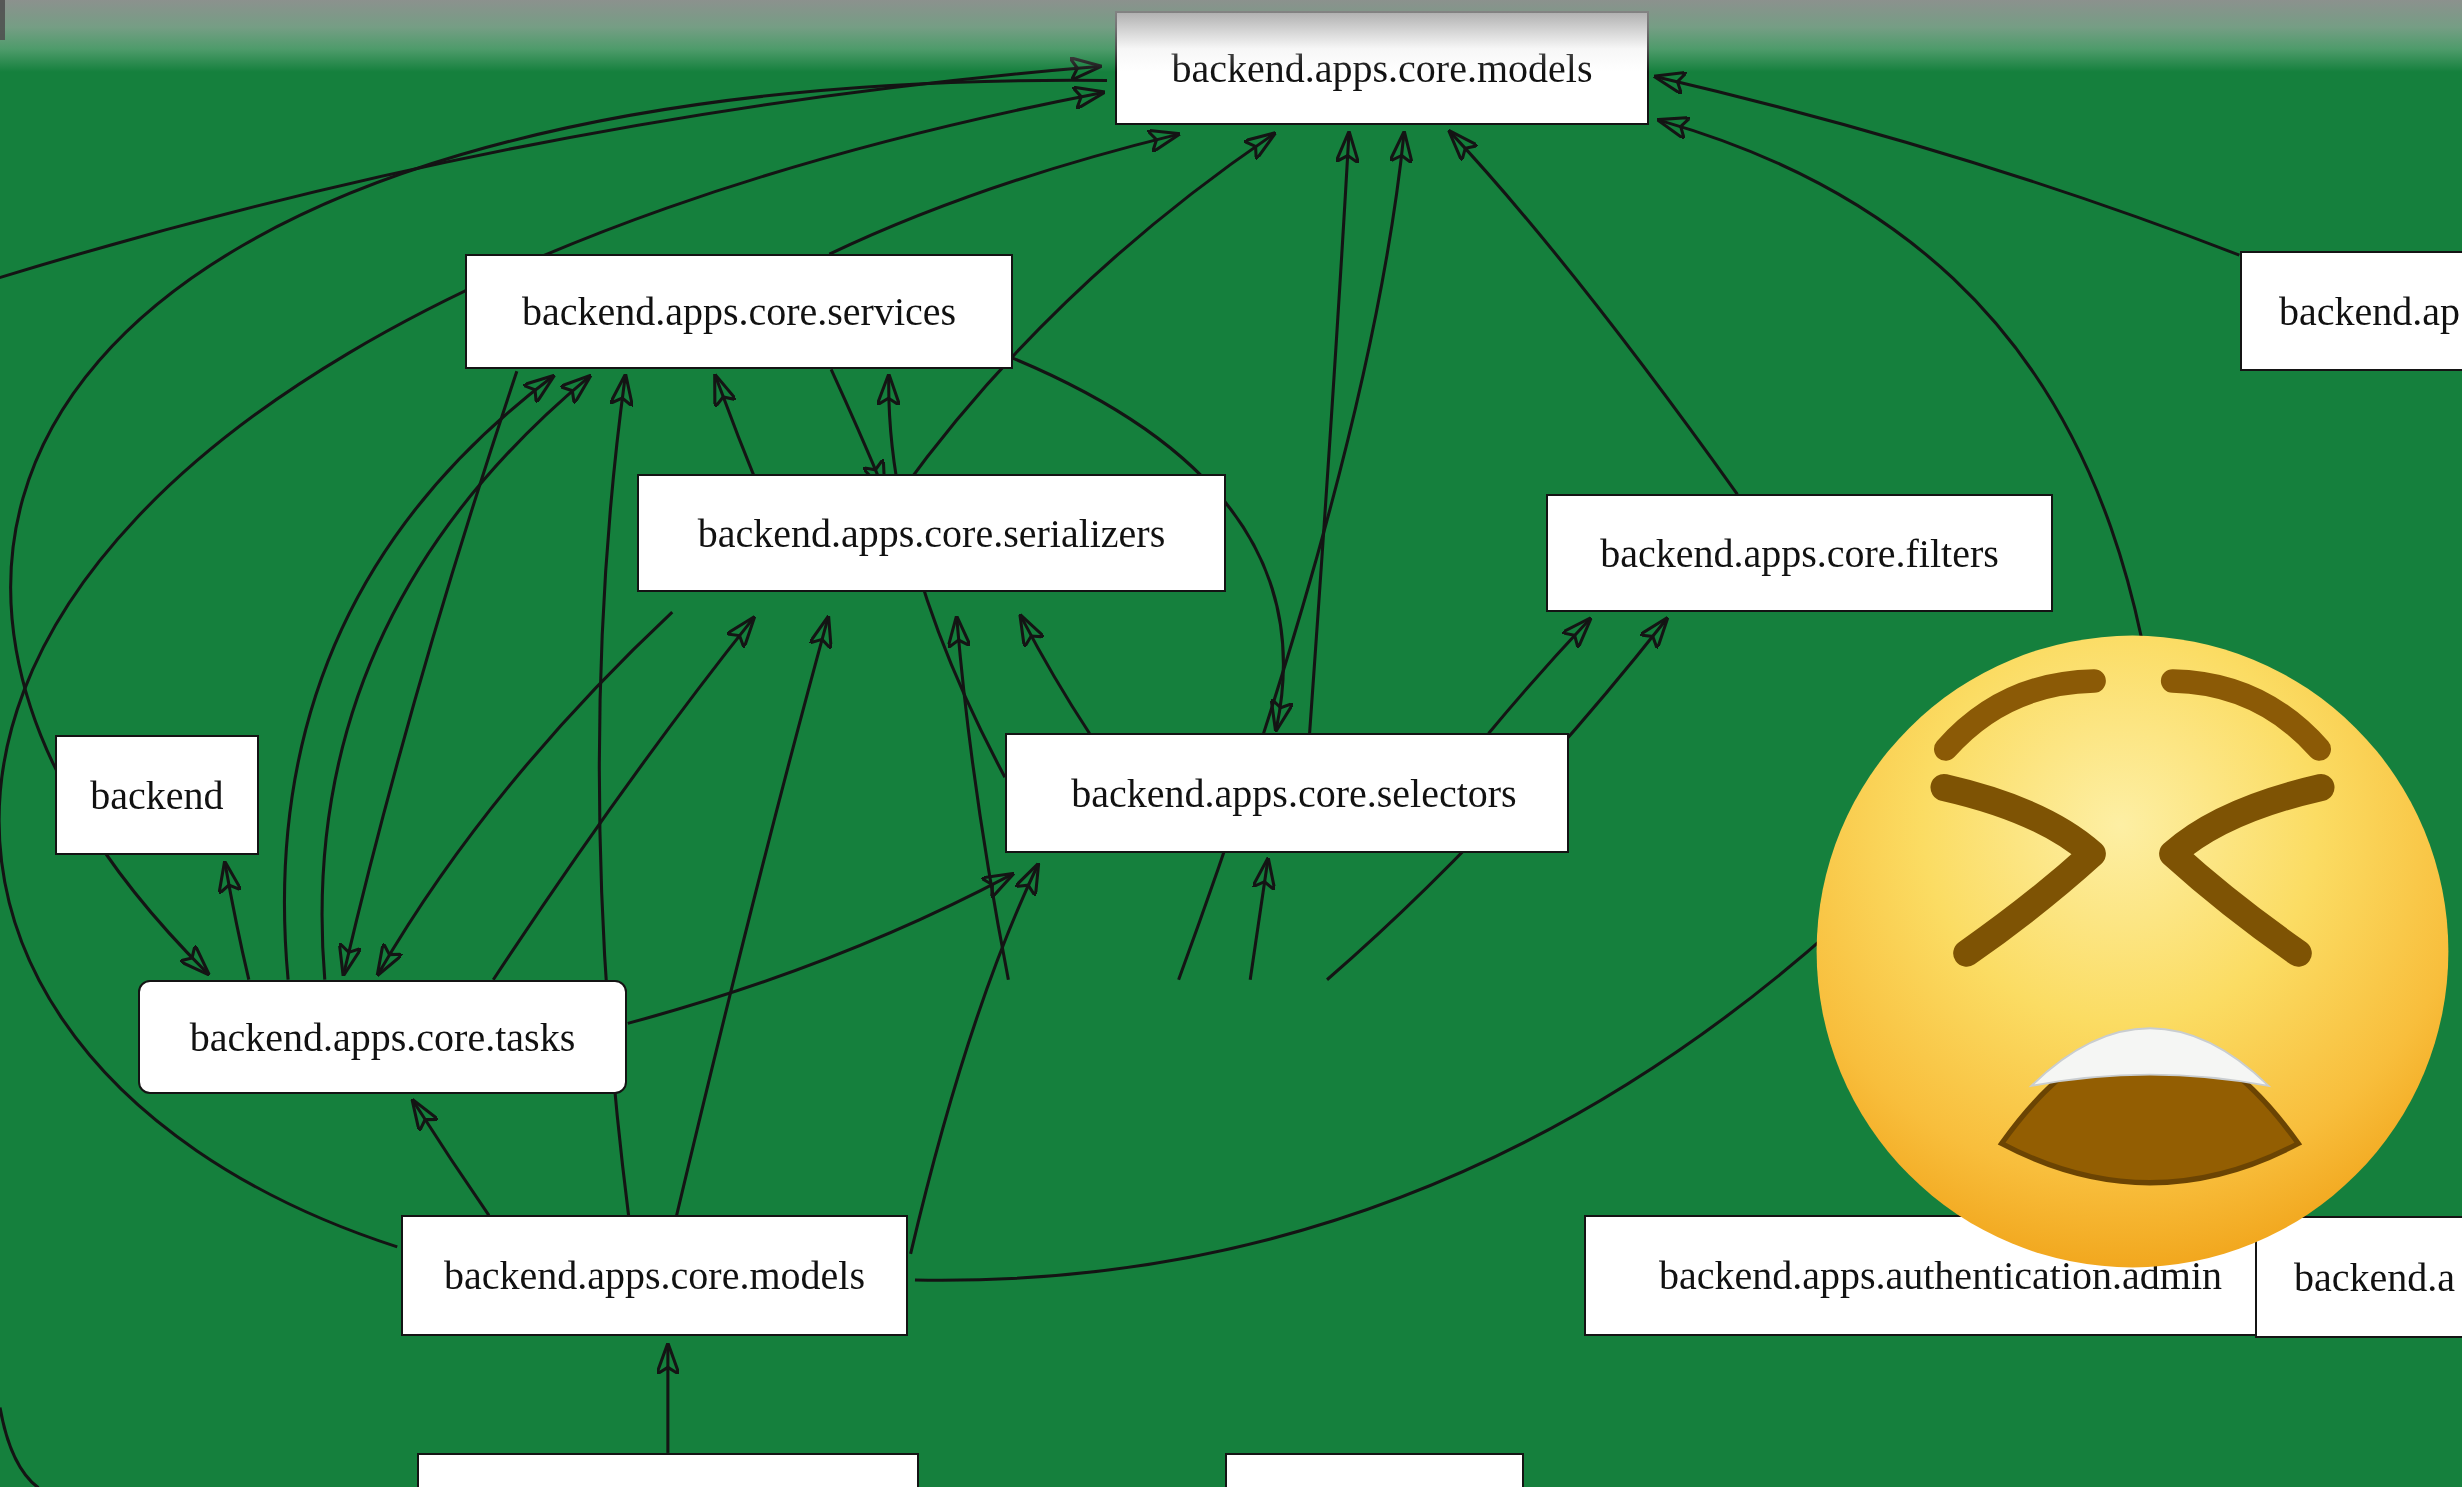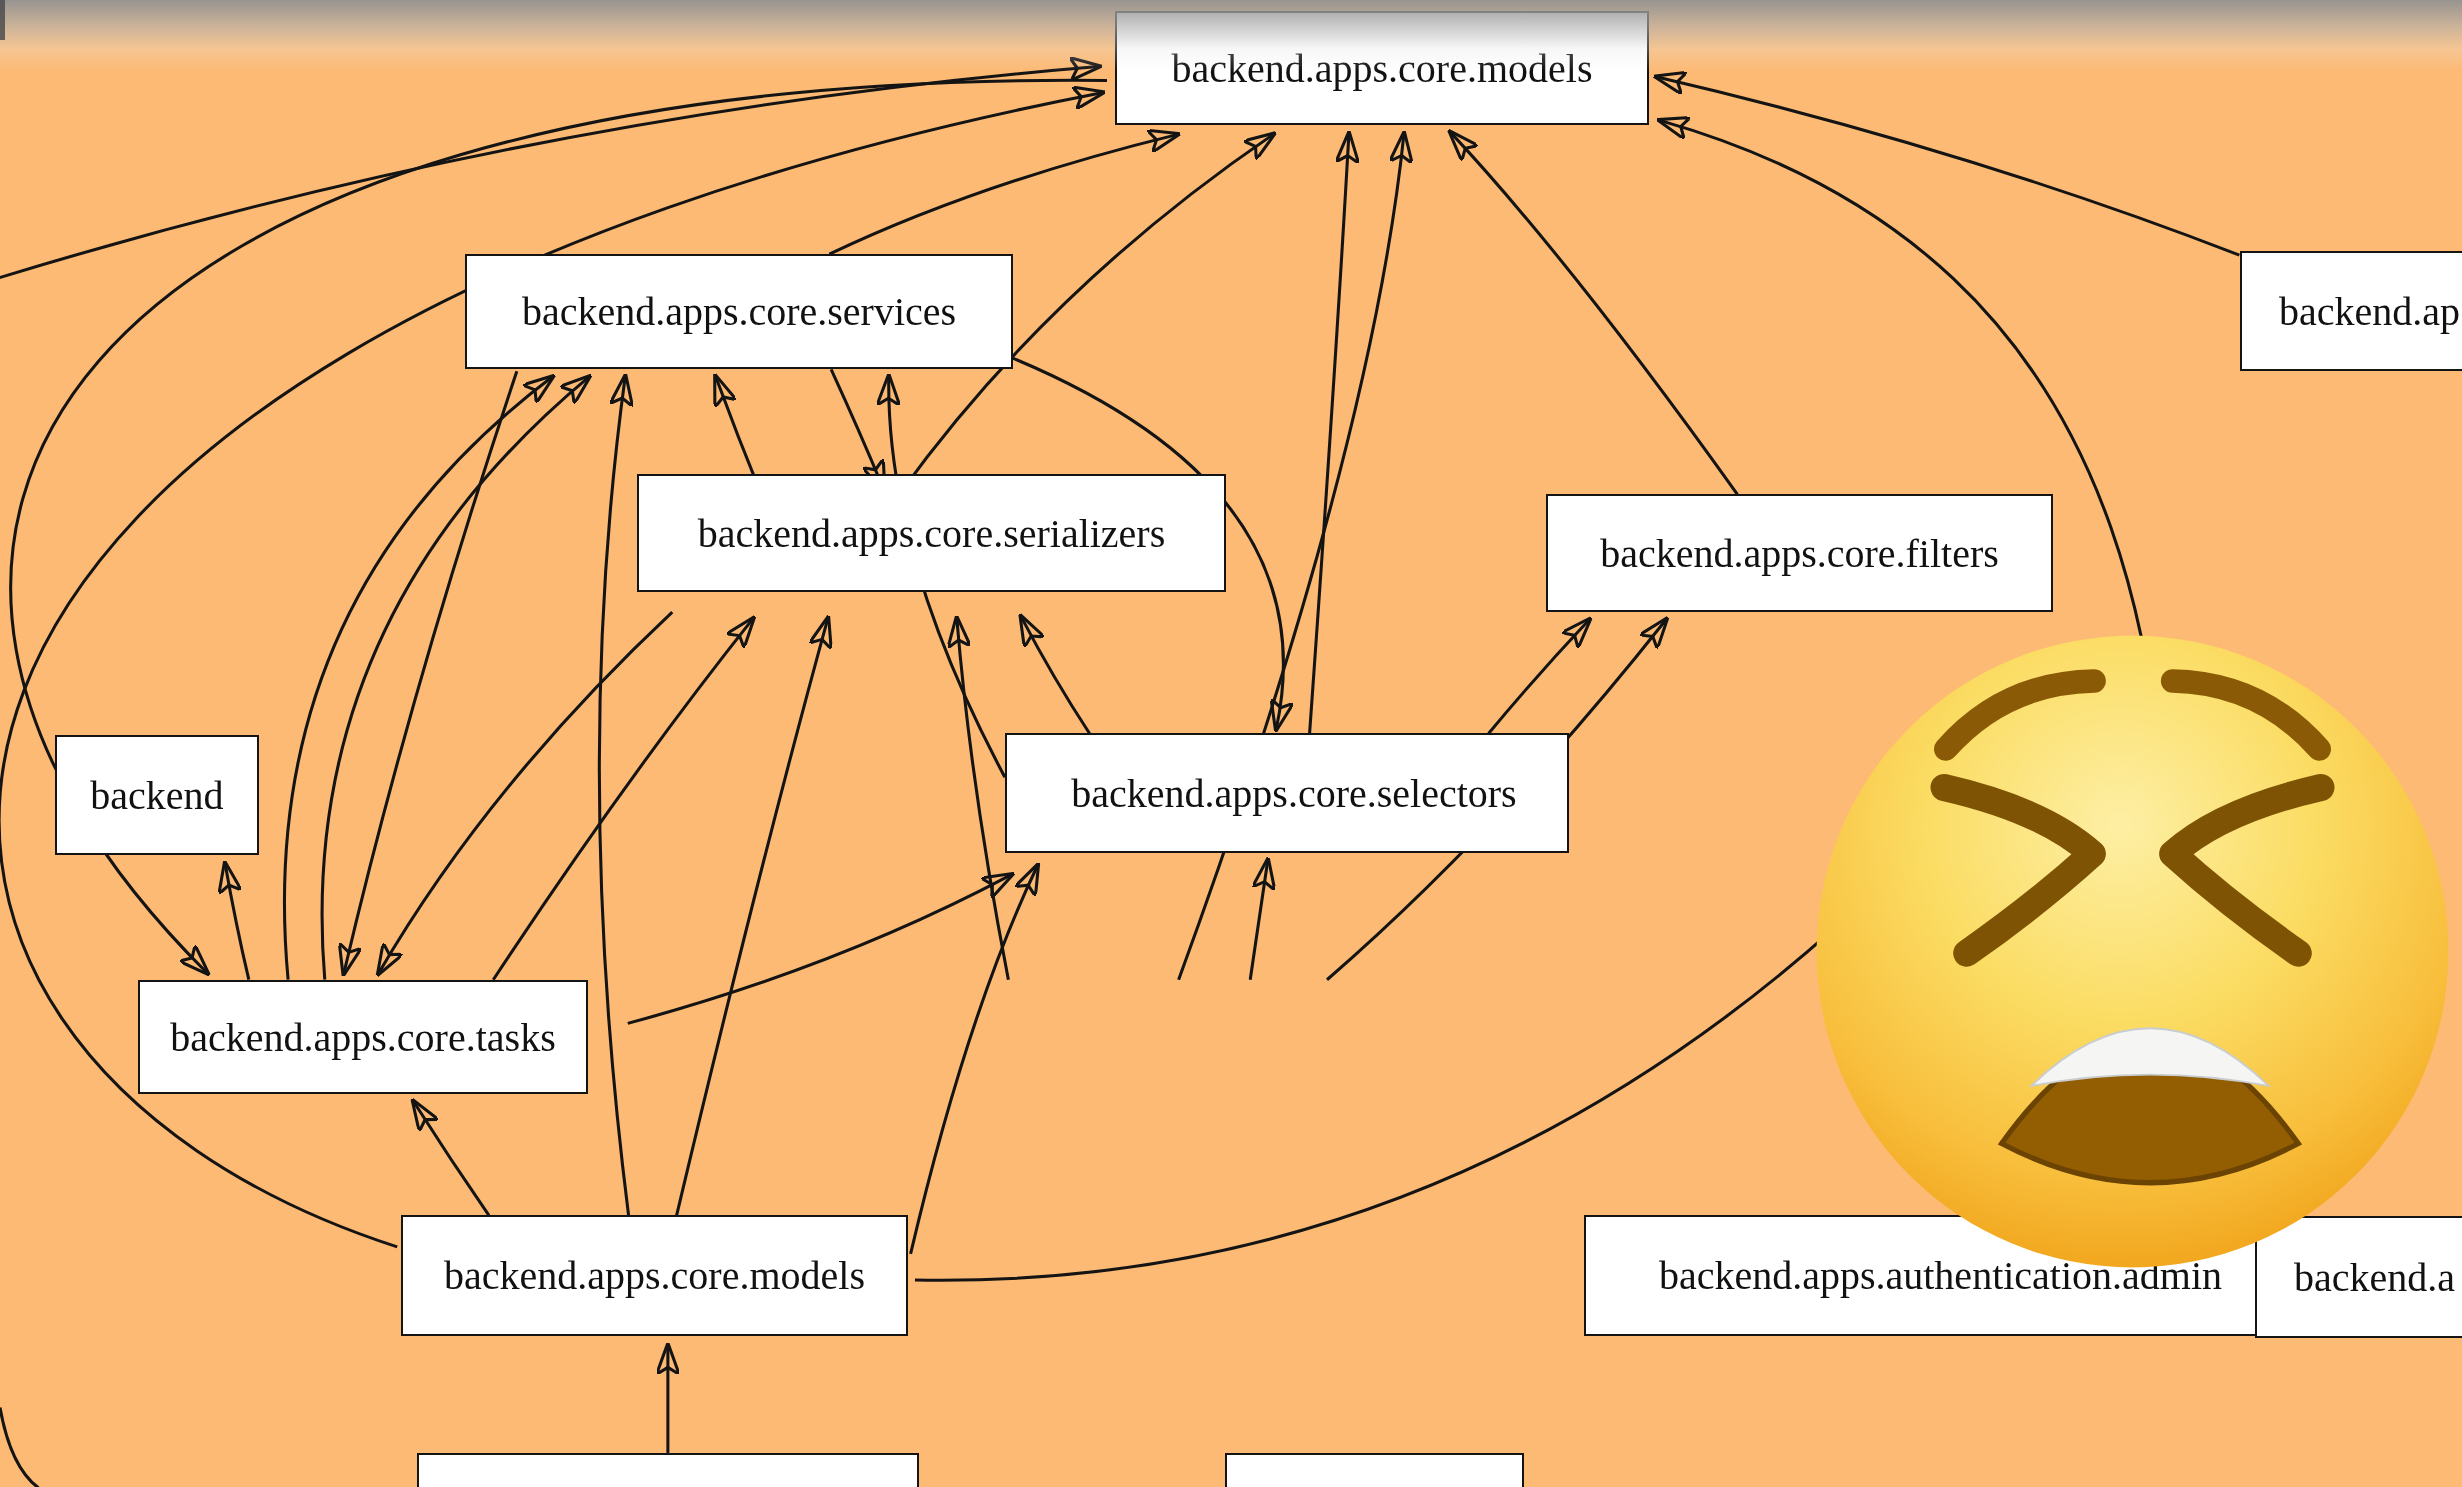--- a/index.html
+++ b/index.html
@@ -1,18 +1,18 @@
 <!DOCTYPE html>
 <html style="font-size:14px"><head>
 <meta charset="utf-8">
 <style>
   html,body{margin:0;padding:0;background:#ffffff;}
   #canvas{
     position:relative;width:2462px;height:1488px;overflow:hidden;
-    background:#fdba74;font-family:"Liberation Serif","DejaVu Serif",serif;
+    background:#15803d;font-family:"Liberation Serif","DejaVu Serif",serif;
   }
   #edges{position:absolute;left:0;top:0;width:2462px;height:1488px;}
   #edges path{fill:none;stroke:#141414;stroke-width:3.5px;}
   #nodes{position:absolute;left:0;top:0;width:100%;height:100%;}
   .node{
     position:absolute;box-sizing:border-box;background:#ffffff;
     border:2.6px solid #141414;color:#111111;
     display:flex;align-items:center;justify-content:center;
     font-size:40px;white-space:nowrap;overflow:hidden;
   }
@@ -91,21 +91,21 @@
       </div>
       <div class="node" style="left: 1546px; top: 494px; width: 507px; height: 118px;">
         <span>backend.apps.core.filters</span>
       </div>
       <div class="node" style="left: 55px; top: 735px; width: 204px; height: 120px;">
         <span>backend</span>
       </div>
       <div class="node" style="left: 1005px; top: 733px; width: 564px; height: 120px; padding-left: 14px;">
         <span>backend.apps.core.selectors</span>
       </div>
-      <div class="node" style="left: 138px; top: 980px; width: 450px; height: 114px;">
+      <div class="node" style="left: 138px; top: 980px; width: 489px; height: 114px; border-radius: 12px;">
         <span>backend.apps.core.tasks</span>
       </div>
       <div class="node" style="left: 401px; top: 1215px; width: 507px; height: 121px;">
         <span>backend.apps.core.models</span>
       </div>
       <div class="node" style="left: 1584px; top: 1215px; width: 713px; height: 121px;">
         <span>backend.apps.authentication.admin</span>
       </div>
       <div class="node align-left" style="left: 2240px; top: 251px; width: 375px; height: 120px;">
         <span>backend.ap</span>

